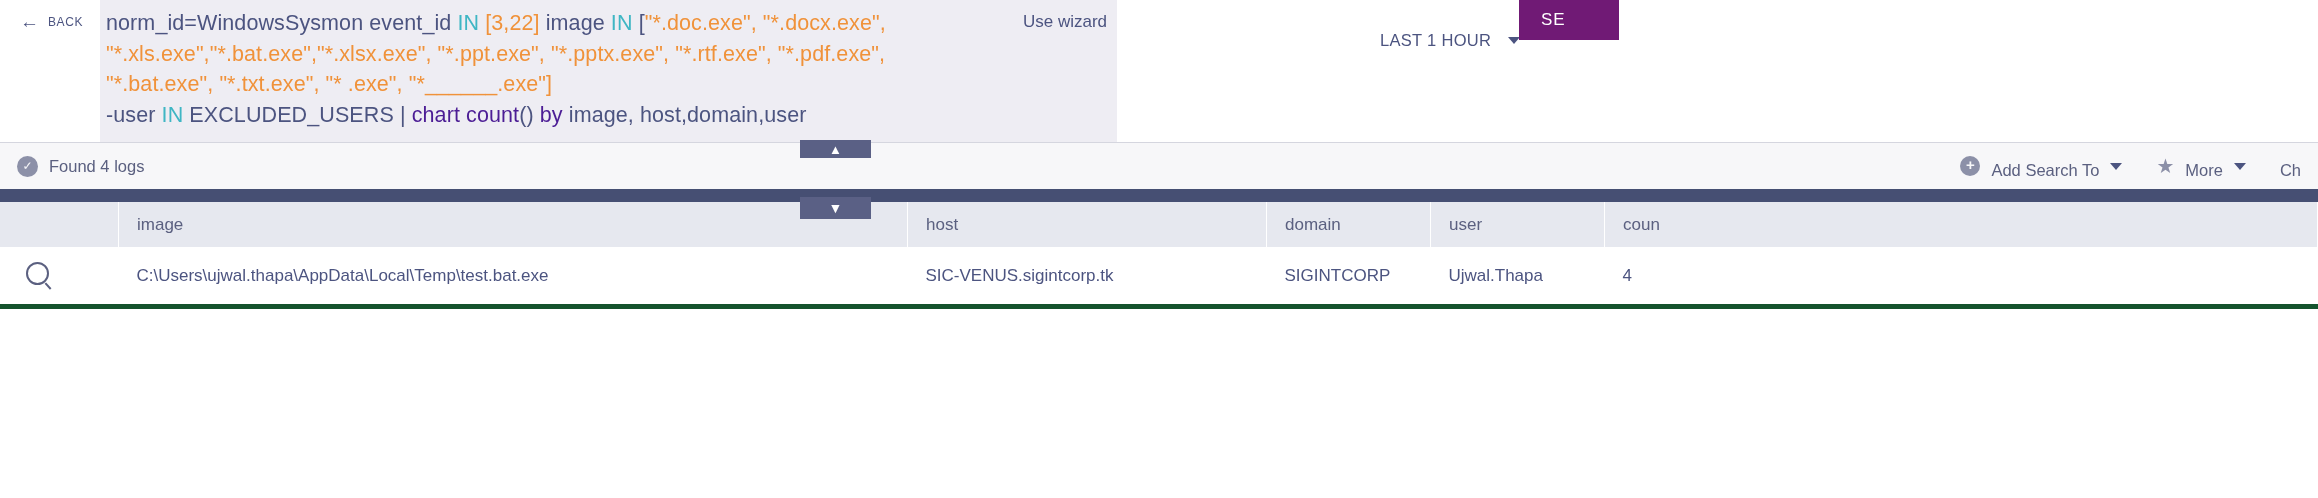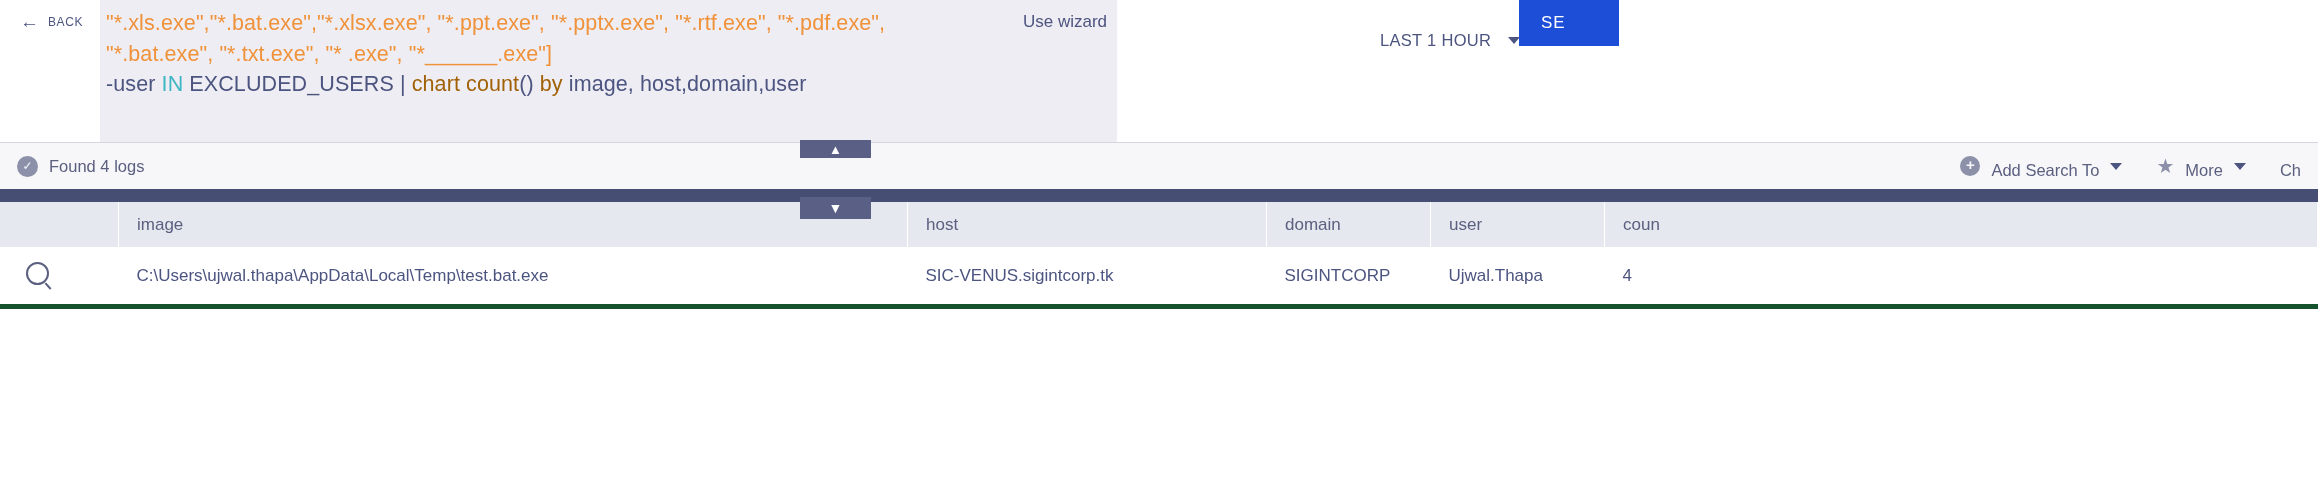--- a/index.html
+++ b/index.html
@@ -59,21 +59,21 @@
   .query-line {
     font-size: 21.5px;
     line-height: 30.5px;
     color: #4c5480;
     white-space: pre;
     font-weight: 400;
     letter-spacing: 0.1px;
   }
   .kw-op    { color: #3fb6c4; }     
   .kw-str   { color: #f0923a; }     
-  .kw-fn    { color: #a16207; }     
+  .kw-fn    { color: #4c1d95; }     
   .kw-plain { color: #4c5480; }
 
   .use-wizard {
     position: absolute;
     left: 1023px;
     top: 12px;
     font-size: 17px;
     color: #4c5480;
     cursor: pointer;
     user-select: none;
@@ -109,23 +109,23 @@
     border-left: 6px solid transparent;
     border-right: 6px solid transparent;
     border-top: 7px solid #4c5480;
     display: inline-block;
   }
 
   .search-btn {
     position: absolute;
     left: 1519px;
     top: 0;
-    height: 46px;
+    height: 40px;
     min-width: 100px;
-    background: #1d4ed8;
+    background: #701a75;
     color: #ffffff;
     font-size: 17px;
     letter-spacing: 1px;
     display: flex;
     align-items: center;
     padding: 0 22px;
     box-sizing: border-box;
     cursor: pointer;
     user-select: none;
   }
@@ -290,20 +290,21 @@
 <body>
 
 <div class="topbar">
 
   <div class="back-btn">
     <span class="back-arrow">←</span>
     <span class="back-label">BACK</span>
   </div>
 
   <div class="query-box">
+    <div class="query-line" id="ql1"><span class="kw-plain">norm_id=WindowsSysmon event_id </span><span class="kw-op">IN </span><span class="kw-str">[3,22]</span><span class="kw-plain"> image </span><span class="kw-op">IN </span><span class="kw-plain">[</span><span class="kw-str">"*.doc.exe", "*.docx.exe",</span></div>
     <div class="query-line" id="ql2"><span class="kw-str">"*.xls.exe","*.bat.exe","*.xlsx.exe", "*.ppt.exe", "*.pptx.exe", "*.rtf.exe", "*.pdf.exe",</span></div>
     <div class="query-line" id="ql3"><span class="kw-str">"*.bat.exe", "*.txt.exe", "* .exe", "*______.exe"]</span></div>
     <div class="query-line" id="ql4"><span class="kw-plain">-user </span><span class="kw-op">IN </span><span class="kw-plain">EXCLUDED_USERS | </span><span class="kw-fn">chart count</span><span class="kw-plain">() </span><span class="kw-fn">by </span><span class="kw-plain">image, host,domain,user</span></div>
   </div>
 
   <div class="use-wizard">Use wizard</div>
 
 
   <div class="time-select">
     <span class="txt">LAST 1 HOUR</span>

